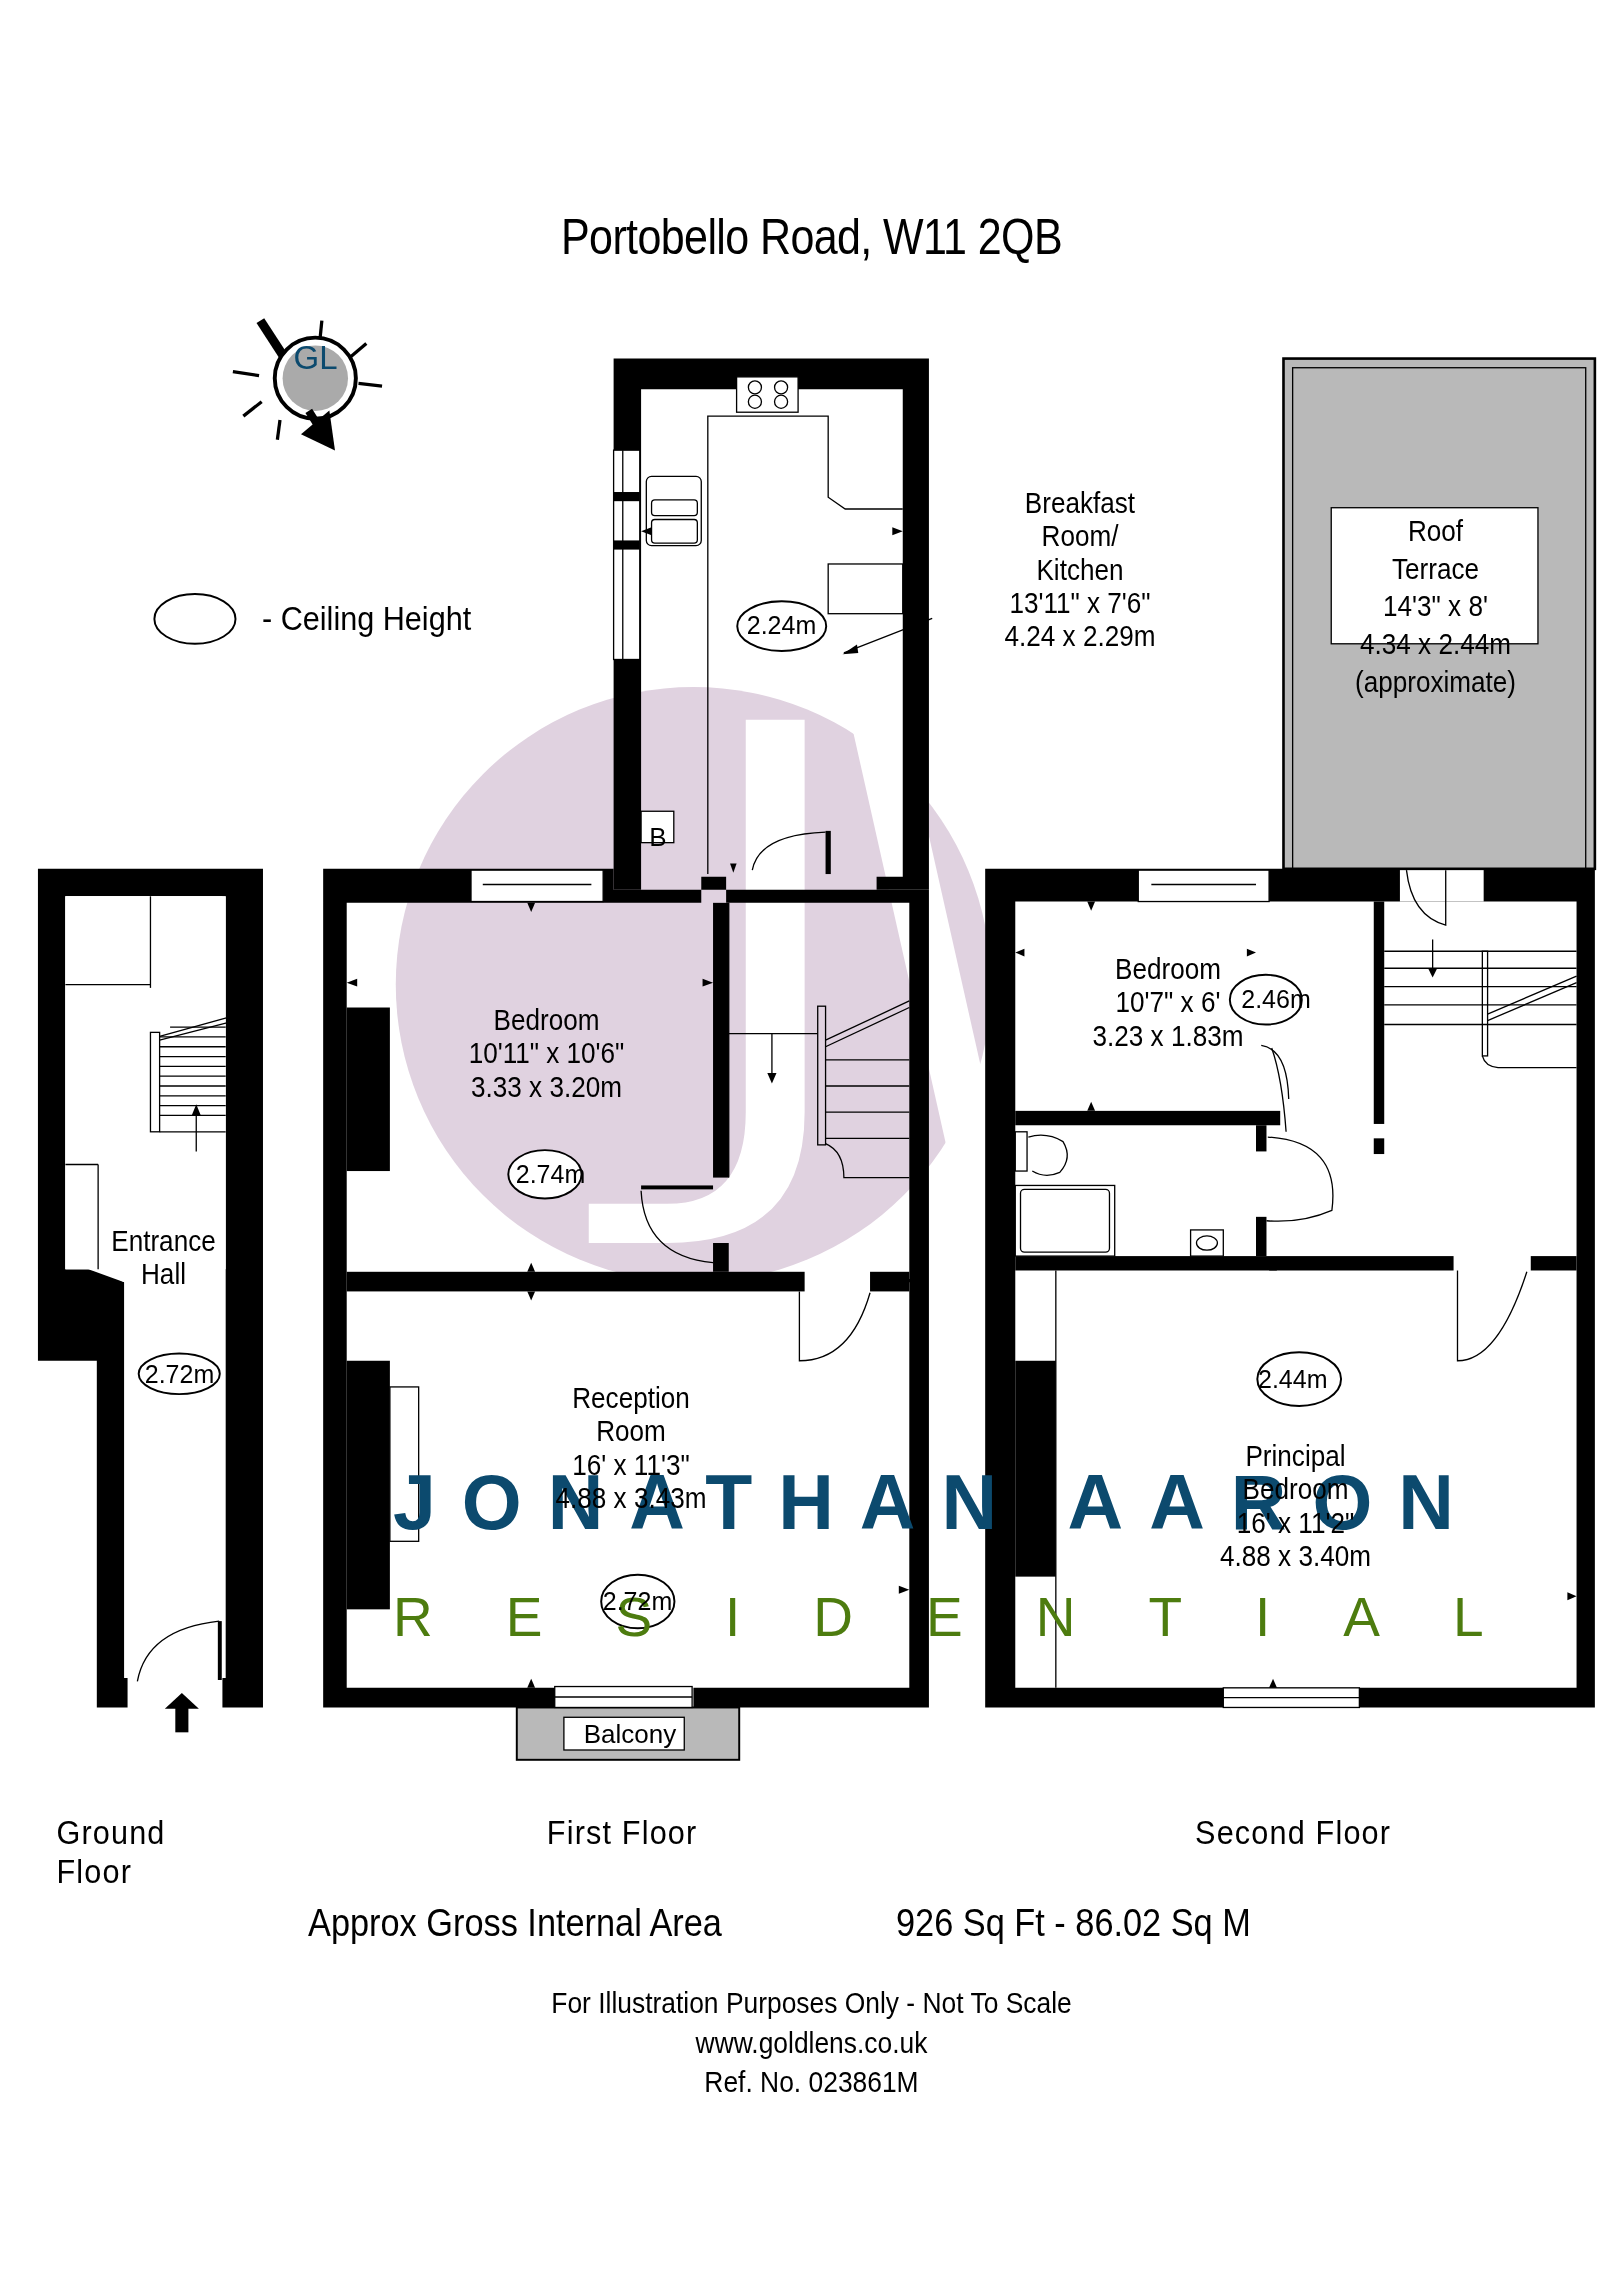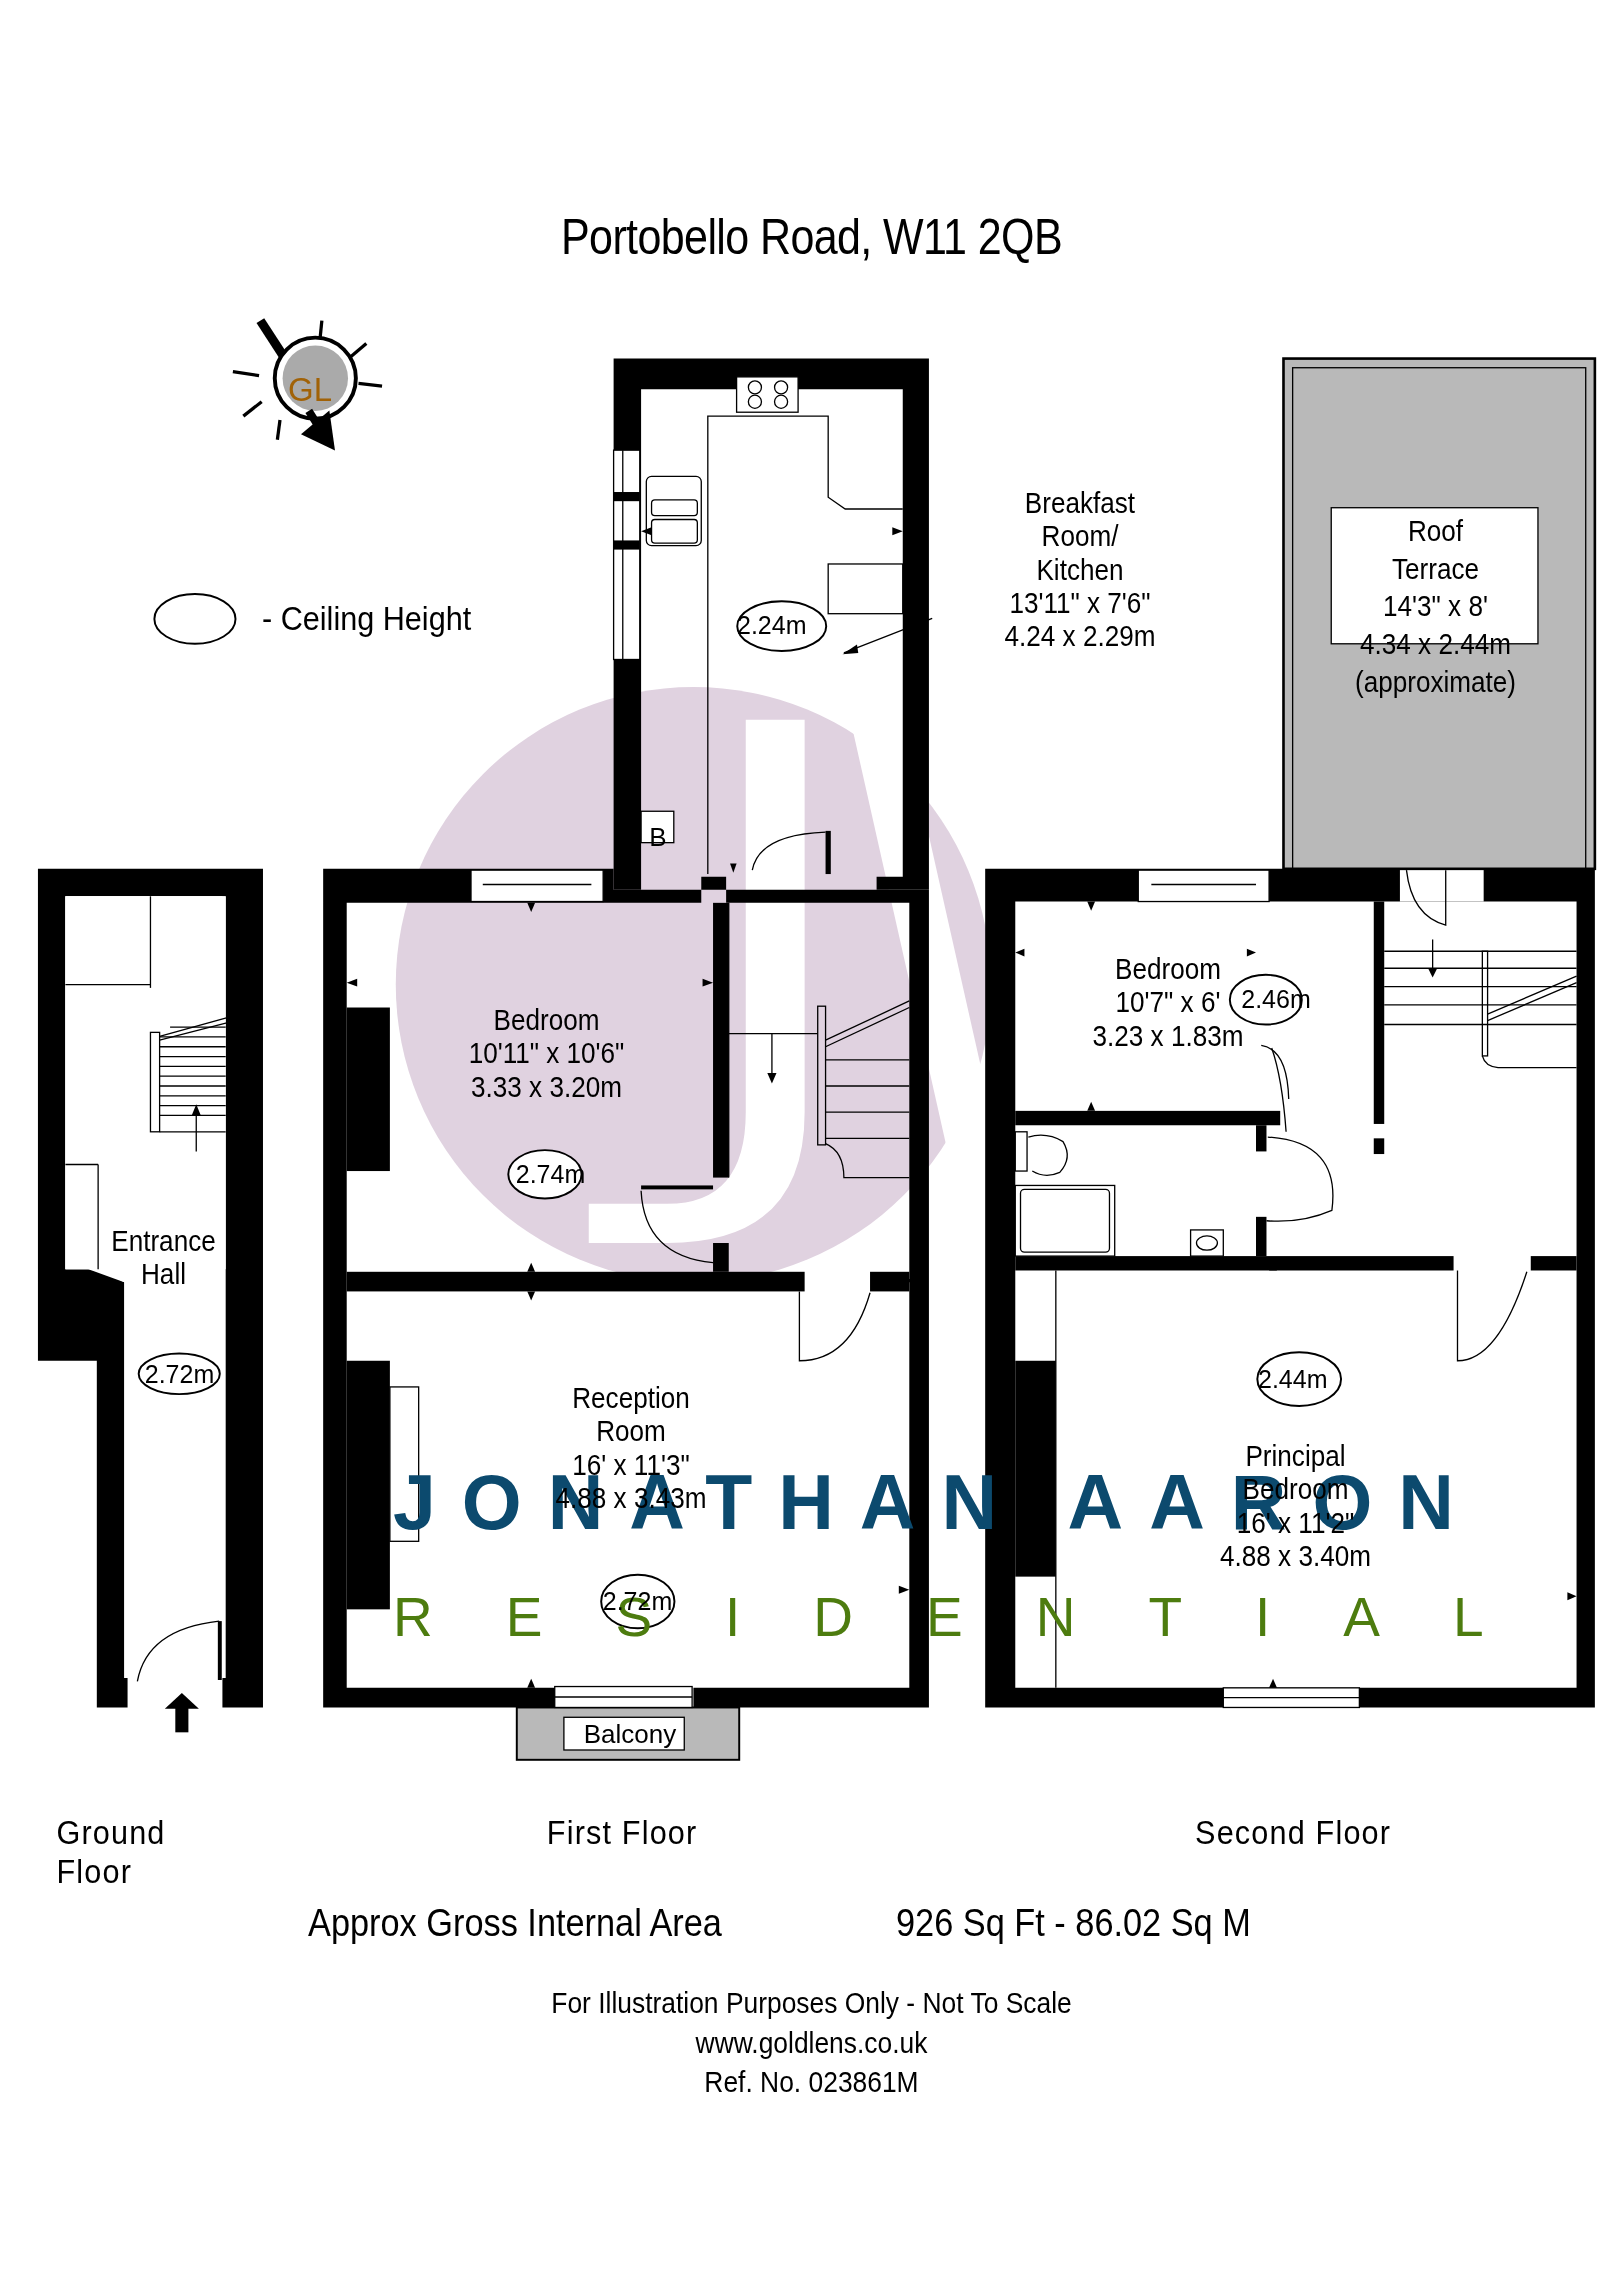--- a/index.html
+++ b/index.html
@@ -243,36 +243,36 @@
     <ellipse cx="1935" cy="1528" rx="55" ry="38"></ellipse>
     <ellipse cx="1986" cy="2108" rx="64" ry="41"></ellipse>
   </g>
 </svg>
 
 <div class="wm1">JONATHAN AARON</div>
 <div class="wm2">RESIDENTIAL</div>
 
 <div class="abs legend-text">- Ceiling Height</div>
 
-<div class="abs" style="left:288px;top:371px;width:55px;font-size:33px;color:#a16207;">GL</div>
+<div class="abs" style="left:288px;top:339px;width:55px;text-align:center;font-size:33px;color:#0c4a6e;">GL</div>
 
 <div class="lbl" style="left:85px;top:1225px;width:157px;">
   <div>Entrance</div>
   <div>Hall</div>
 </div>
 <div class="ceil" style="left:139px;top:1360px;width:81px;">2.72m</div>
 
 <div class="lbl" style="left:949px;top:487px;width:262px;">
   <div>Breakfast</div>
   <div>Room/</div>
   <div>Kitchen</div>
   <div>13'11" x 7'6"</div>
   <div>4.24 x 2.29m</div>
 </div>
-<div class="ceil" style="left:737px;top:611px;width:68px;">2.24m</div>
+<div class="ceil" style="left:737px;top:611px;width:89px;">2.24m</div>
 <div class="abs" style="left:648px;top:822px;width:19.6px;text-align:center;font-size:26px;">B</div>
 
 <div class="lbl" style="left:419px;top:1004px;width:255px;">
   <div>Bedroom</div>
   <div>10'11" x 10'6"</div>
   <div>3.33 x 3.20m</div>
 </div>
 <div class="ceil" style="left:508px;top:1160px;width:85px;">2.74m</div>
 
 <div class="lbl" style="left:497px;top:1382px;width:268px;">

